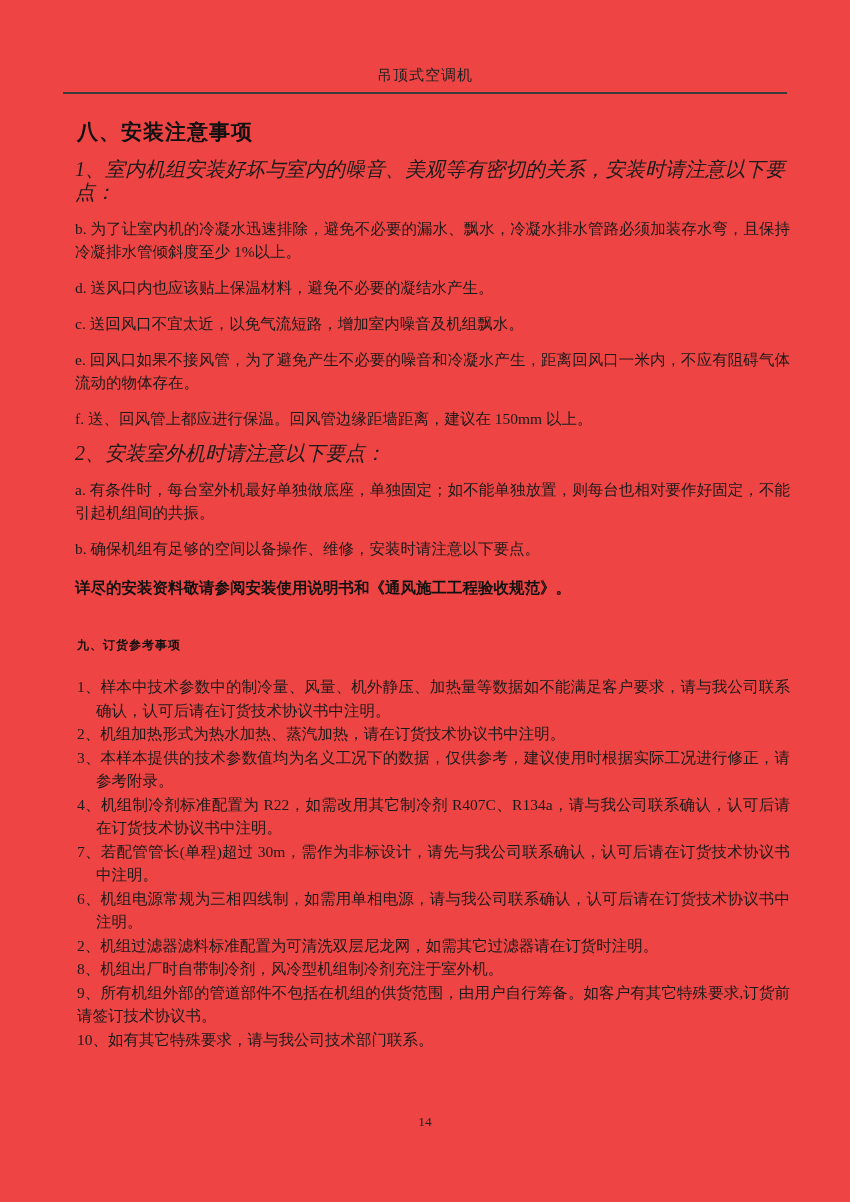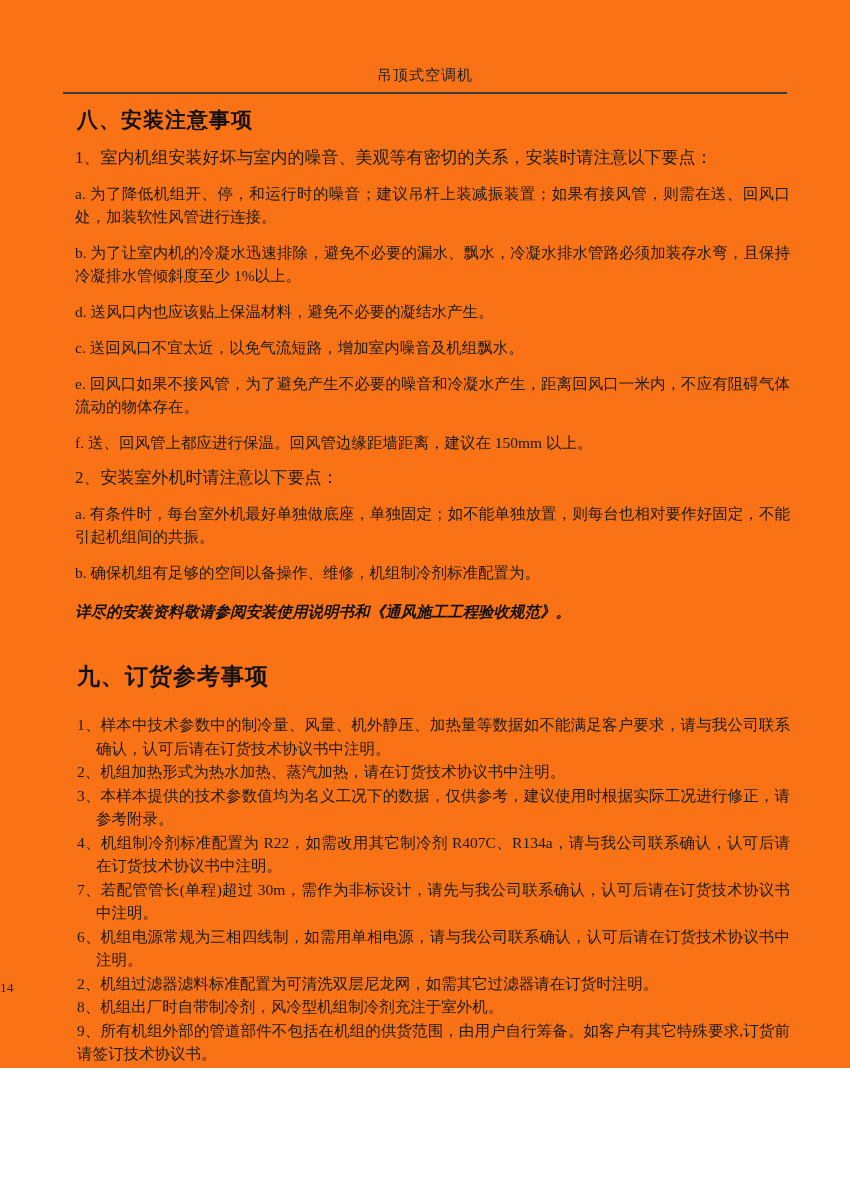--- a/index.html
+++ b/index.html
@@ -1,72 +1,72 @@
 <!DOCTYPE html>
 <html><head>
 <meta charset="utf-8">
 <style>
   * { margin: 0; padding: 0; box-sizing: border-box; }
   html, body { background: #ffffff; }
   .page {
     position: relative;
     width: 850px;
-    height: 1068px;
-    background: #f97316;
+    height: 1202px;
+    background: #ef4444;
     overflow: hidden;
     font-family: "Liberation Serif", "DejaVu Serif", serif;
     color: #1b1b1b;
   }
   .running-head {
     padding-top: 66px;
     text-align: center;
     font-size: 15px;
     letter-spacing: 1px;
     color: #222;
   }
   .head-rule {
     margin: 7px 63px 0 63px;
     border: none;
     border-top: 2px solid #3c3c3c;
     height: 0;
   }
   main { margin: 0 60px 0 63px; }
   h1.sec-title {
-    margin: 12px 0 0 14px;
+    margin: 24px 0 0 14px;
     font-family: "Liberation Sans", "DejaVu Sans", sans-serif;
     font-size: 21px;
     font-weight: bold;
     color: #111;
     letter-spacing: 1px;
   }
   h2.sec-title {
     margin: 38px 0 0 14px;
     font-family: "Liberation Sans", "DejaVu Sans", sans-serif;
-    font-size: 23px;
+    font-size: 12px;
     font-weight: bold;
     color: #111;
     letter-spacing: 1px;
   }
   p.intro {
     margin: 12px 0 0 12px;
-    font-size: 17px;
+    font-style: italic;
+    font-size: 20px;
     line-height: 23px;
     color: #1b1b1b;
   }
   p.body-par {
     margin: 13px 0 0 12px;
     font-size: 15.5px;
     line-height: 23px;
     text-align: justify;
     color: #1b1b1b;
   }
   p.note {
     margin: 16px 0 0 12px;
     font-weight: bold;
-    font-style: italic;
     font-size: 15.5px;
     line-height: 23px;
     color: #111;
   }
   .order-list {
     margin: 21px 0 16px 14px;
     font-size: 15.5px;
     line-height: 23.5px;
   }
   .order-list p.item {
@@ -78,51 +78,51 @@
   }
   .order-list p.item.no-hang {
     padding-left: 0;
     text-indent: 0;
   }
   .page-num {
     position: absolute;
     left: 0;
     right: 0;
     bottom: 72px;
+    text-align: center;
     font-size: 13.5px;
     color: #222;
   }
 </style>
 </head>
 <body>
 
 <div class="page">
 
   <header>
     <div class="running-head">吊顶式空调机</div>
     <hr class="head-rule">
   </header>
 
   <main>
 
     <h1 class="sec-title">八、安装注意事项</h1>
 
     <p class="intro">1、室内机组安装好坏与室内的噪音、美观等有密切的关系，安装时请注意以下要点：</p>
 
-    <p class="body-par">a. 为了降低机组开、停，和运行时的噪音；建议吊杆上装减振装置；如果有接风管，则需在送、回风口处，加装软性风管进行连接。</p>
     <p class="body-par">b. 为了让室内机的冷凝水迅速排除，避免不必要的漏水、飘水，冷凝水排水管路必须加装存水弯，且保持冷凝排水管倾斜度至少 1%以上。</p>
     <p class="body-par">d. 送风口内也应该贴上保温材料，避免不必要的凝结水产生。</p>
     <p class="body-par">c. 送回风口不宜太近，以免气流短路，增加室内噪音及机组飘水。</p>
     <p class="body-par">e. 回风口如果不接风管，为了避免产生不必要的噪音和冷凝水产生，距离回风口一米内，不应有阻碍气体流动的物体存在。</p>
     <p class="body-par">f. 送、回风管上都应进行保温。回风管边缘距墙距离，建议在 150mm 以上。</p>
 
     <p class="intro">2、安装室外机时请注意以下要点：</p>
 
     <p class="body-par">a. 有条件时，每台室外机最好单独做底座，单独固定；如不能单独放置，则每台也相对要作好固定，不能引起机组间的共振。</p>
-    <p class="body-par">b. 确保机组有足够的空间以备操作、维修，机组制冷剂标准配置为。</p>
+    <p class="body-par">b. 确保机组有足够的空间以备操作、维修，安装时请注意以下要点。</p>
 
     <p class="note">详尽的安装资料敬请参阅安装使用说明书和《通风施工工程验收规范》。</p>
 
     <h2 class="sec-title">九、订货参考事项</h2>
 
     <div class="order-list">
       <p class="item">1、样本中技术参数中的制冷量、风量、机外静压、加热量等数据如不能满足客户要求，请与我公司联系确认，认可后请在订货技术协议书中注明。</p>
       <p class="item">2、机组加热形式为热水加热、蒸汽加热，请在订货技术协议书中注明。</p>
       <p class="item">3、本样本提供的技术参数值均为名义工况下的数据，仅供参考，建议使用时根据实际工况进行修正，请参考附录。</p>
       <p class="item">4、机组制冷剂标准配置为 R22，如需改用其它制冷剂 R407C、R134a，请与我公司联系确认，认可后请在订货技术协议书中注明。</p>

